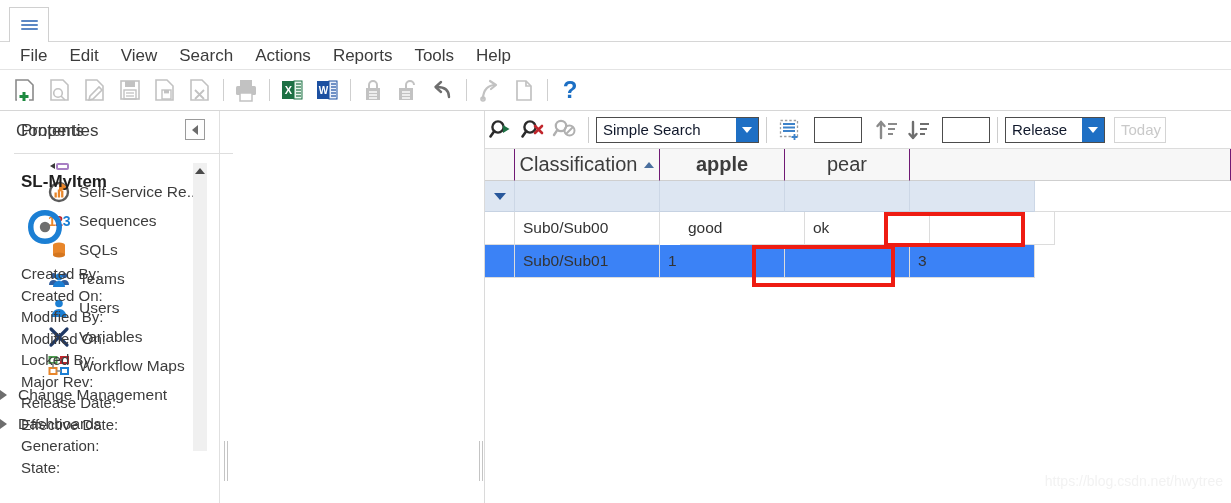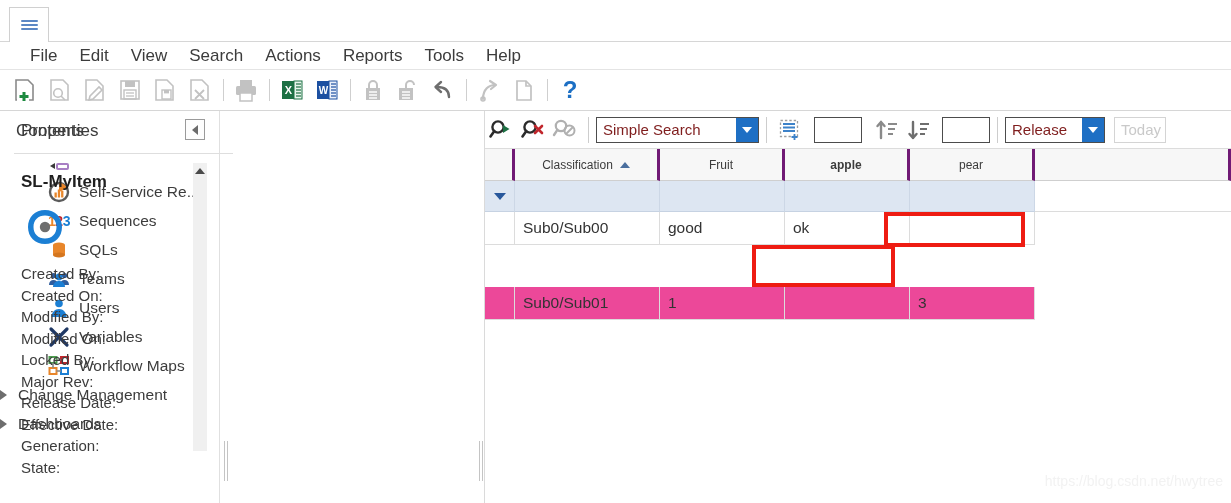--- a/index.html
+++ b/index.html
@@ -38,21 +38,21 @@
   }
 
   
   #menubar {
     position: absolute; left: 0; top: 42px;
     width: 1231px; height: 28px;
     background: #ffffff;
     border-bottom: 1px solid #e4e4e4;
     box-sizing: border-box;
     display: flex; align-items: center;
-    padding-left: 19px;
+    padding-left: 9px;
   }
   .menu-item {
     font-size: 17px;
     color: #3c3c3c;
     padding: 0 11px;
     line-height: 26px;
     cursor: default;
     white-space: nowrap;
   }
 
@@ -233,21 +233,21 @@
     background: #ffffff;
     display: flex; align-items: stretch;
     box-sizing: border-box;
     flex: none;
   }
   .combo .combo-text {
     flex: 1;
     display: flex; align-items: center;
     padding-left: 6px;
     font-size: 15px;
-    color: #7f1d1d;
+    color: #0f172a;
     white-space: nowrap;
   }
   .combo .combo-arrow {
     width: 22px;
     background: #1e6fc4;
     display: flex; align-items: center; justify-content: center;
     flex: none;
   }
   .combo .combo-arrow b {
     width: 0; height: 0;
@@ -279,25 +279,25 @@
 
   
   #grid {
     position: absolute; left: 0; top: 38px;
     width: 746px; height: 354px;
     background: #ffffff;
   }
   .grid-row { display: flex; }
   #grid-header { height: 32px; }
   #grid-header .gh {
-    border-right: 3px solid #701a75;
+    border-right: 1px solid #701a75;
     border-bottom: 1px solid #cfcfcf;
     background: #f7f7f7;
     display: flex; align-items: center; justify-content: center;
-    font-size: 12px;
+    font-size: 20px;
     color: #3c3c3c;
     box-sizing: border-box;
     height: 32px;
     cursor: default;
     white-space: nowrap;
   }
   .sort-asc {
     width: 0; height: 0;
     border-left: 5px solid transparent;
     border-right: 5px solid transparent;
@@ -327,21 +327,21 @@
     box-sizing: border-box;
     height: 33px;
     display: flex; align-items: center;
     padding-left: 8px;
     font-size: 15.5px;
     color: #333333;
     white-space: nowrap;
     overflow: hidden;
   }
   .row-even .gc { background: #ffffff; }
-  .row-odd  .gc { background: #ec4899; margin-top: 42px; }
+  .row-odd  .gc { background: #3b82f6; }
   .gc.rowhead, .gh.rowhead, .gf.rowhead { padding-left: 0; }
 
   
   .annot-box {
     position: absolute;
     border: 4px solid #ee1c12;
     box-sizing: border-box;
     pointer-events: none;
   }
 
@@ -709,23 +709,20 @@
     </div>
   <div id="grid">
     <div class="grid-row" id="grid-header">
         <div class="gh rowhead" style="width: 30px; flex: 0 0 auto;">
           <span></span>
         </div>
         <div class="gh" style="width: 145px; flex: 0 0 auto;">
           <span>Classification</span>
           <span class="sort-asc"></span>
         </div>
-        <div class="gh" style="width: 125px; flex: 0 0 auto;">
-          <span>Fruit</span>
-        </div>
         <div class="gh" style="width: 125px; flex: 0 0 auto; font-weight: bold;">
           <span>apple</span>
         </div>
         <div class="gh" style="width: 125px; flex: 0 0 auto;">
           <span>pear</span>
         </div>
         <div class="gh" style="flex: 1 1 0%;"></div>
       </div>
     <div class="grid-row" id="grid-filter">
         <div class="gf rowhead" style="width: 30px; flex: 0 0 auto;">
@@ -734,21 +731,21 @@
         <div class="gf" style="width: 145px; flex: 0 0 auto;"></div>
         <div class="gf" style="width: 125px; flex: 0 0 auto;"></div>
         <div class="gf" style="width: 125px; flex: 0 0 auto;"></div>
         <div class="gf" style="width: 125px; flex: 0 0 auto;"></div>
         <div style="flex: 1 1 0%; background: rgb(255, 255, 255); border-bottom: 1px solid rgb(220, 220, 220);"></div>
       </div>
     <div id="grid-body">
         <div class="grid-row data-row row-even">
           <div class="gc rowhead" style="width: 30px; flex: 0 0 auto;"></div>
           <div class="gc" style="width: 145px; flex: 0 0 auto; text-align: center;">Sub0/Sub00</div>
-          <div class="gc" style="width: 125px; flex: 0 0 auto;">good</div>
+          <div class="gc" style="width: 125px; flex: 0 0 auto; margin-left: 20px;">good</div>
           <div class="gc" style="width: 125px; flex: 0 0 auto;">ok</div>
           <div class="gc" style="width: 125px; flex: 0 0 auto;"></div>
           <div style="flex: 1 1 0%; background: rgb(255, 255, 255);"></div>
         </div>
         <div class="grid-row data-row row-odd">
           <div class="gc rowhead" style="width: 30px; flex: 0 0 auto;"></div>
           <div class="gc" style="width: 145px; flex: 0 0 auto;">Sub0/Sub01</div>
           <div class="gc" style="width: 125px; flex: 0 0 auto;">1</div>
           <div class="gc" style="width: 125px; flex: 0 0 auto;"></div>
           <div class="gc" style="width: 125px; flex: 0 0 auto;">3</div>

